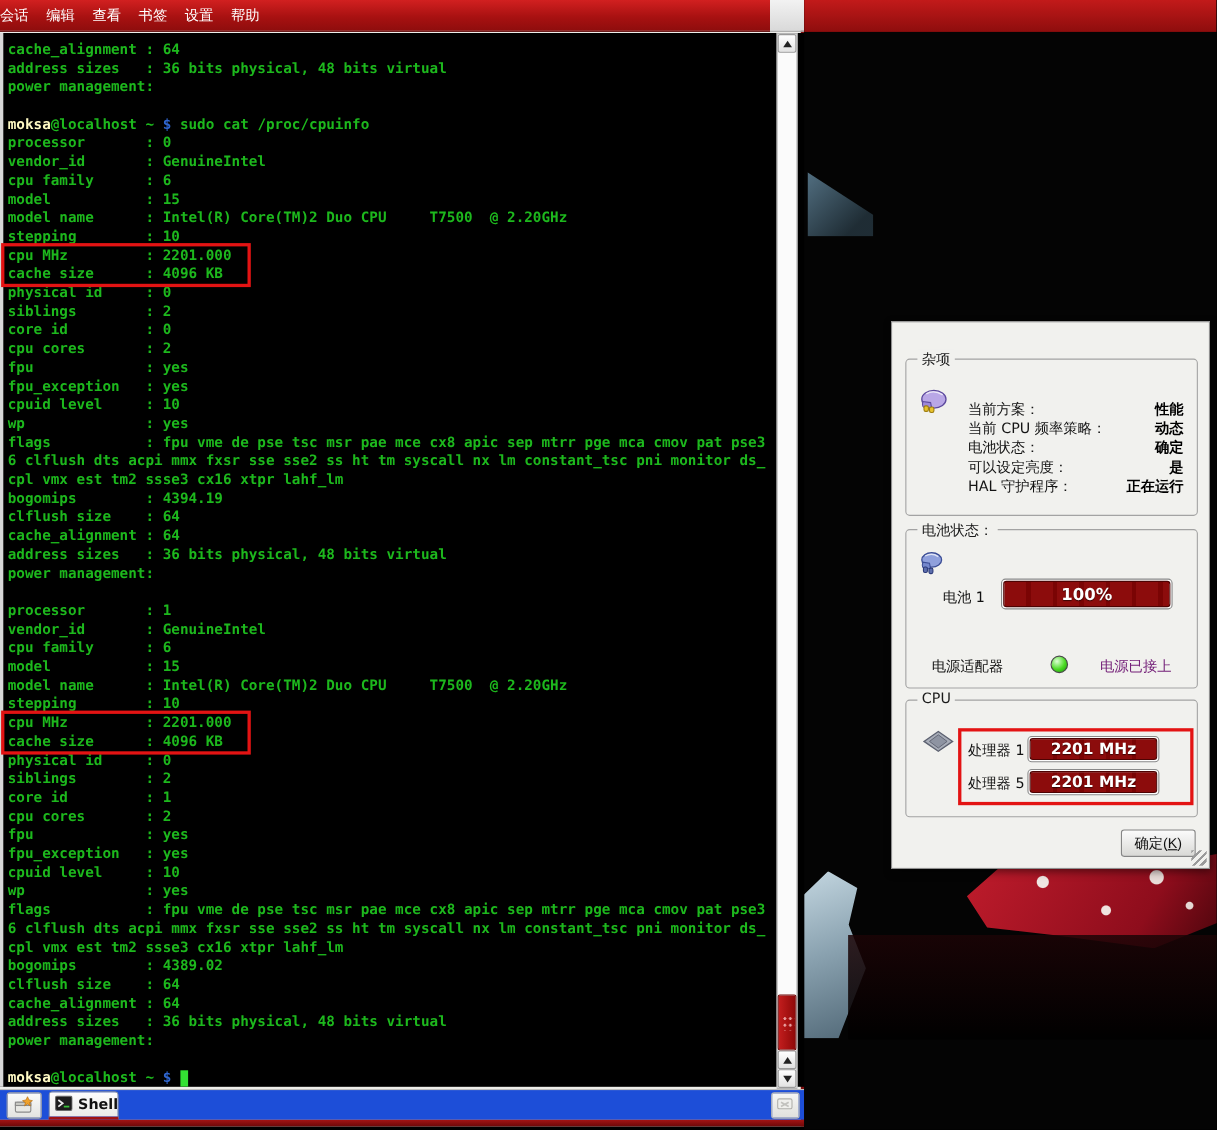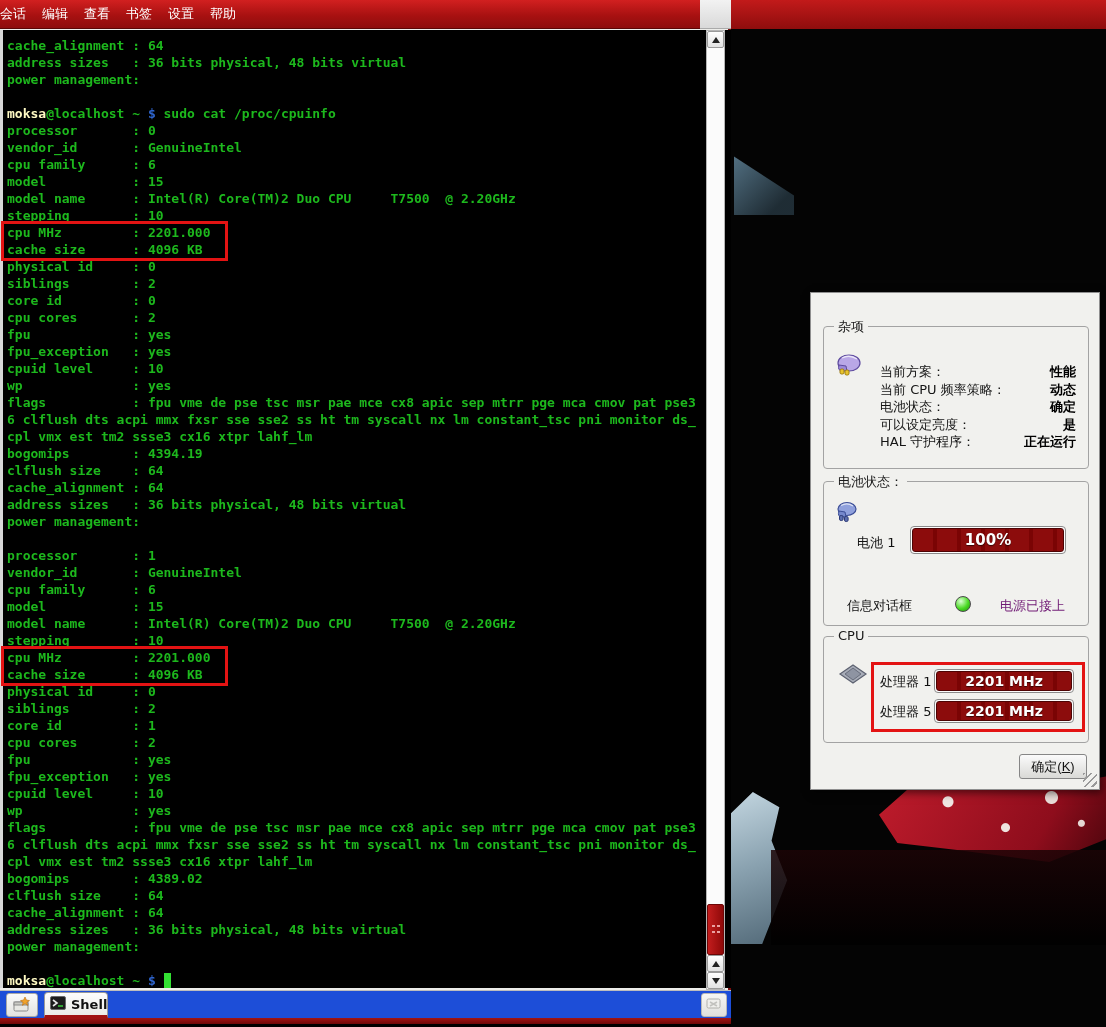--- a/index.html
+++ b/index.html
@@ -104,21 +104,21 @@
   .adapter-row { position:absolute; left:0; top:113px; width:100%; height:20px; }
   .adapter-label { position:absolute; left:23px; top:2px; font-size:13px; color:#111; }
   .led { position:absolute; left:131px; top:1px; width:16px; height:16px; border-radius:50%;
          background:radial-gradient(circle at 35% 30%, #dcffd4, #49da22 55%, #1d8a10); border:1px solid #4a4a4a; }
   .adapter-status { position:absolute; left:176px; top:2px; font-size:13px; color:#701a75; }
 
   .cpu-row { position:absolute; left:0; width:100%; height:24px; }
   .cpu-row.r1 { top:32px; }
   .cpu-row.r2 { top:62px; }
   .cpu-label { position:absolute; left:56px; top:4px; font-size:13px; color:#111; }
-  .cpu-bar { position:absolute; left:110px; top:0; width:140px; height:24px; }
+  .cpu-bar { position:absolute; left:110px; top:0; width:120px; height:24px; }
   .cpu-bar .bar-fill span { font-size:14px; }
   .cpu-hl { position:absolute; left:47px; top:25px; width:214px; height:70px; border:3px solid #e31313; pointer-events:none; }
 
   .ok-btn { position:absolute; left:208px; top:461px; width:68px; height:25px;
             background:linear-gradient(#fbfbfb,#d9d9d6); border:1px solid #868686; border-radius:3px;
             font-size:13px; color:#111; display:flex; align-items:center; justify-content:center; }
   .ok-btn .key { text-decoration:underline; }
   .resize-grip { position:absolute; right:2px; bottom:2px; width:14px; height:14px;
             background:repeating-linear-gradient(135deg,#9a9a9a 0 2px,transparent 2px 5px); }
 
@@ -253,21 +253,21 @@
     </span>
     <div class="batt-row">
       <span class="batt-label">电池 1</span>
       <div class="batt-bar bar-frame">
         <div class="bar-fill">
             <span>100%</span>
           </div>
       </div>
     </div>
     <div class="adapter-row">
-      <span class="adapter-label">信息对话框</span>
+      <span class="adapter-label">电源适配器</span>
       <div class="led"></div>
       <span class="adapter-status">电源已接上</span>
     </div>
   </div>
 
   <div class="groupbox gb-cpu">
     <span class="legend">CPU</span>
     <span class="chip-icon chip-pos">
       <svg width="30" height="22" viewBox="0 0 30 22">
         <path d="M15 2 L28 11 L15 20 L2 11 Z" fill="#a8adb8" stroke="#5c6170" stroke-width="1.2"></path>

